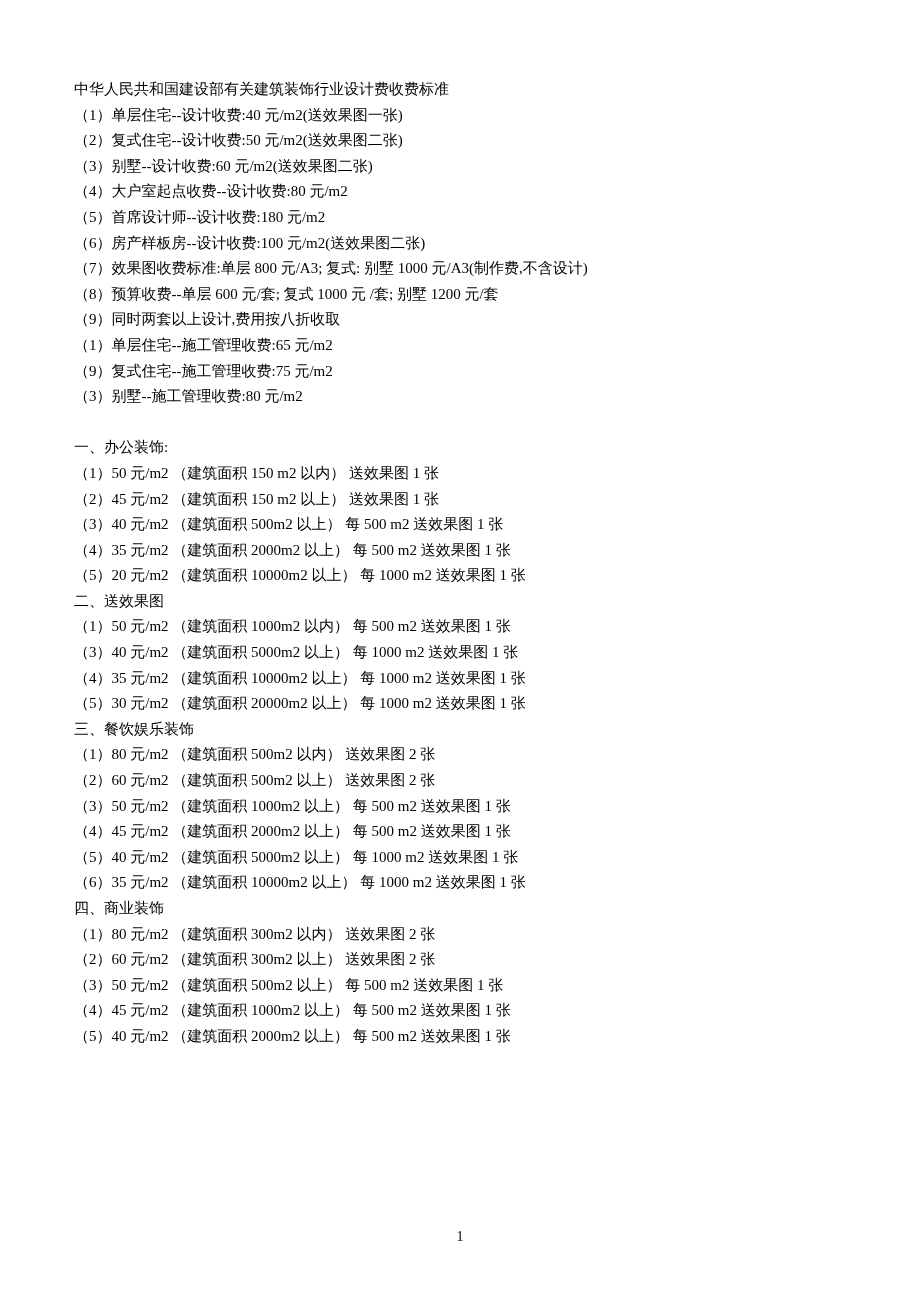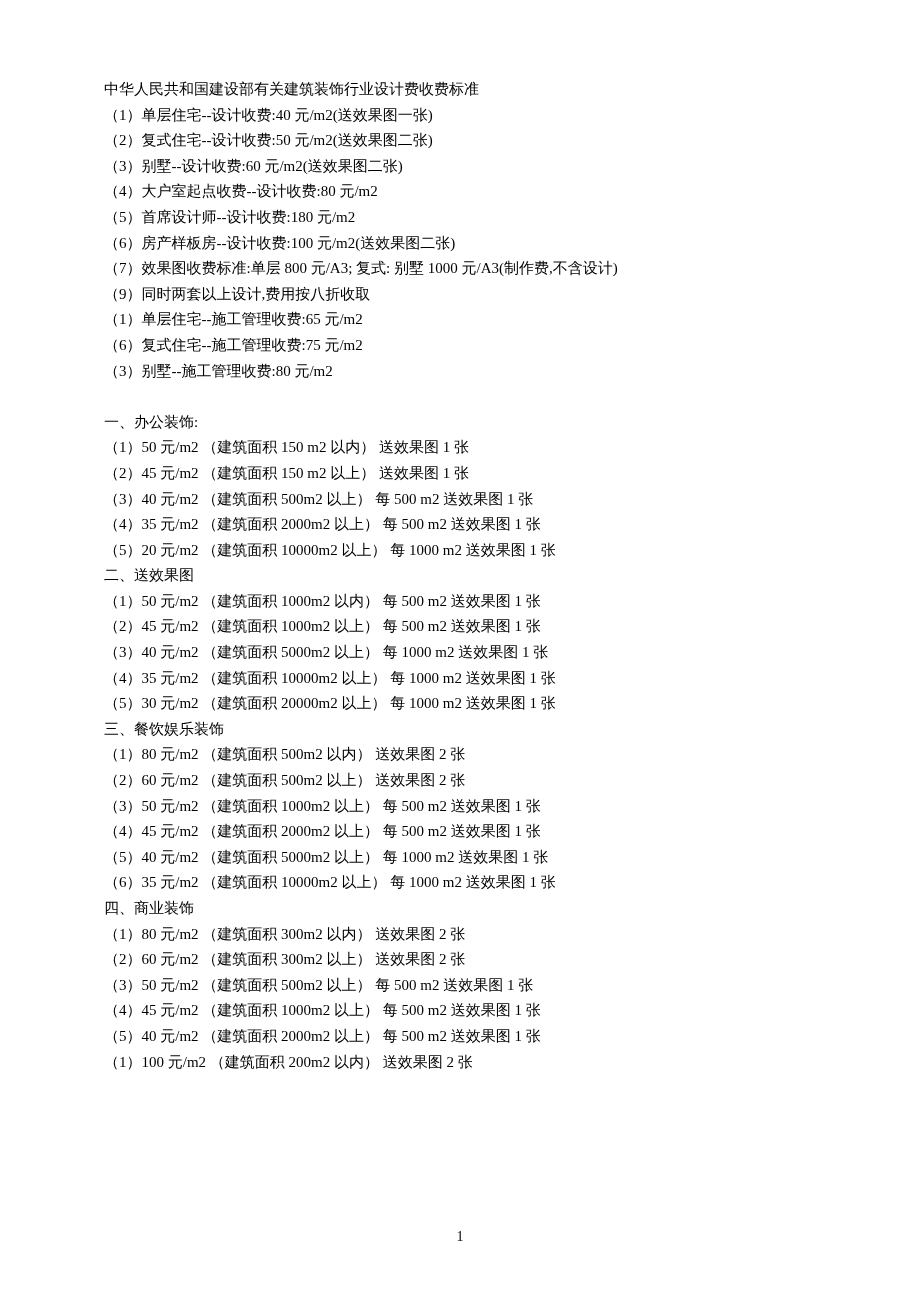--- a/index.html
+++ b/index.html
@@ -10,21 +10,21 @@
   .page {
     width: 920px;
     height: 1302px;
     position: relative;
     background: #fff;
     font-family: "SimSun", "宋体", serif;
     font-size: 15px;
     line-height: 25.6px;
     color: #000;
     box-sizing: border-box;
-    padding: 77px 150px 0 104px;
+    padding: 77px 150px 0 74px;
   }
   .line {
     white-space: pre;
     letter-spacing: 0px;
   }
   .blank {
     height: 25.6px;
   }
   .pagenum {
     position: absolute;
@@ -42,48 +42,47 @@
 <div class="page">
 
   <div class="line">中华人民共和国建设部有关建筑装饰行业设计费收费标准</div>
   <div class="line">（1）单层住宅--设计收费:40 元/m2(送效果图一张)</div>
   <div class="line">（2）复式住宅--设计收费:50 元/m2(送效果图二张)</div>
   <div class="line">（3）别墅--设计收费:60 元/m2(送效果图二张)</div>
   <div class="line">（4）大户室起点收费--设计收费:80 元/m2</div>
   <div class="line">（5）首席设计师--设计收费:180 元/m2</div>
   <div class="line">（6）房产样板房--设计收费:100 元/m2(送效果图二张)</div>
   <div class="line">（7）效果图收费标准:单层 800 元/A3; 复式: 别墅 1000 元/A3(制作费,不含设计)</div>
+  <div class="line">（8）预算收费--单层 600 元/套; 复式 1000 元 /套; 别墅 1200 元/套</div>
   <div class="line">（9）同时两套以上设计,费用按八折收取</div>
   <div class="line">（1）单层住宅--施工管理收费:65 元/m2</div>
-  <div class="line">（6）复式住宅--施工管理收费:75 元/m2</div>
+  <div class="line">（9）复式住宅--施工管理收费:75 元/m2</div>
   <div class="line">（3）别墅--施工管理收费:80 元/m2</div>
 
   <div class="blank"></div>
 
   <div class="line">一、办公装饰:</div>
   <div class="line">（1）50 元/m2 （建筑面积 150 m2 以内） 送效果图 1 张</div>
   <div class="line">（2）45 元/m2 （建筑面积 150 m2 以上） 送效果图 1 张</div>
   <div class="line">（3）40 元/m2 （建筑面积 500m2 以上） 每 500 m2 送效果图 1 张</div>
   <div class="line">（4）35 元/m2 （建筑面积 2000m2 以上） 每 500 m2 送效果图 1 张</div>
   <div class="line">（5）20 元/m2 （建筑面积 10000m2 以上） 每 1000 m2 送效果图 1 张</div>
   <div class="line">二、送效果图</div>
   <div class="line">（1）50 元/m2 （建筑面积 1000m2 以内） 每 500 m2 送效果图 1 张</div>
-  <div class="line">（2）45 元/m2 （建筑面积 1000m2 以上） 每 500 m2 送效果图 1 张</div>
   <div class="line">（3）40 元/m2 （建筑面积 5000m2 以上） 每 1000 m2 送效果图 1 张</div>
   <div class="line">（4）35 元/m2 （建筑面积 10000m2 以上） 每 1000 m2 送效果图 1 张</div>
   <div class="line">（5）30 元/m2 （建筑面积 20000m2 以上） 每 1000 m2 送效果图 1 张</div>
   <div class="line">三、餐饮娱乐装饰</div>
   <div class="line">（1）80 元/m2 （建筑面积 500m2 以内） 送效果图 2 张</div>
   <div class="line">（2）60 元/m2 （建筑面积 500m2 以上） 送效果图 2 张</div>
   <div class="line">（3）50 元/m2 （建筑面积 1000m2 以上） 每 500 m2 送效果图 1 张</div>
   <div class="line">（4）45 元/m2 （建筑面积 2000m2 以上） 每 500 m2 送效果图 1 张</div>
   <div class="line">（5）40 元/m2 （建筑面积 5000m2 以上） 每 1000 m2 送效果图 1 张</div>
   <div class="line">（6）35 元/m2 （建筑面积 10000m2 以上） 每 1000 m2 送效果图 1 张</div>
   <div class="line">四、商业装饰</div>
   <div class="line">（1）80 元/m2 （建筑面积 300m2 以内） 送效果图 2 张</div>
   <div class="line">（2）60 元/m2 （建筑面积 300m2 以上） 送效果图 2 张</div>
   <div class="line">（3）50 元/m2 （建筑面积 500m2 以上） 每 500 m2 送效果图 1 张</div>
   <div class="line">（4）45 元/m2 （建筑面积 1000m2 以上） 每 500 m2 送效果图 1 张</div>
   <div class="line">（5）40 元/m2 （建筑面积 2000m2 以上） 每 500 m2 送效果图 1 张</div>
-  <div class="line">（1）100 元/m2 （建筑面积 200m2 以内） 送效果图 2 张</div>
 
   <div class="pagenum">1</div>
 </div>
 
 </body></html>

